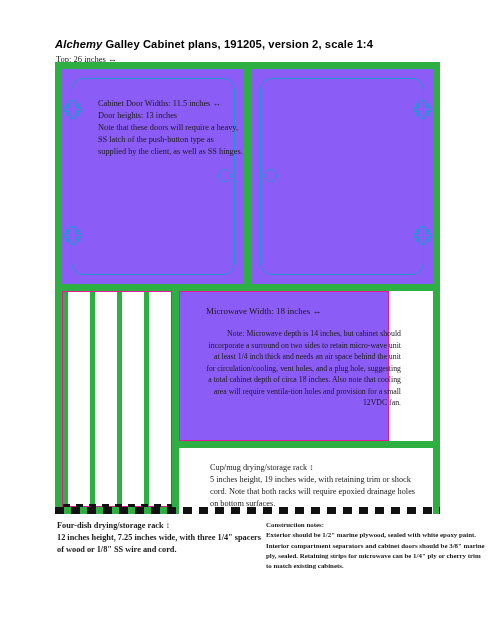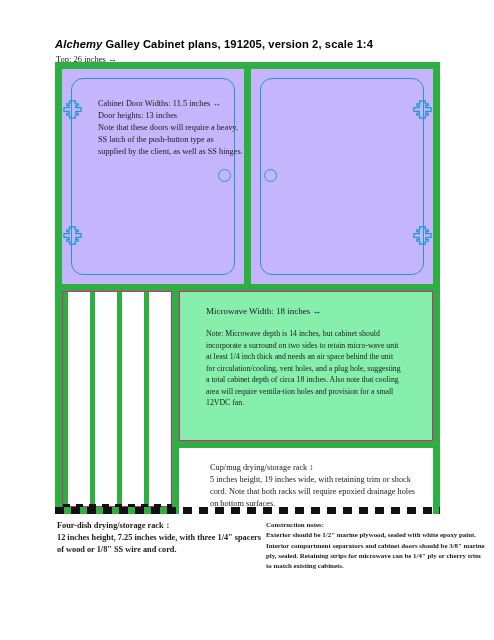--- a/index.html
+++ b/index.html
@@ -71,21 +71,21 @@
   .door-row {
     position: absolute;
     left: 0; top: 0;
     width: 371px; height: 215px;
     display: flex;
   }
   .door-cell {
     position: relative;
     flex: 1 1 0;
     height: 100%;
-    background: #c4b5fd;
+    background: #8b5cf6;
   }
   .door-divider {
     width: 7px; height: 100%;
     background: #2eaf41;
     flex: 0 0 7px;
   }
   .shelf-sep {
     position: absolute;
     left: 0; top: 215px;
     width: 371px; height: 7px;
@@ -160,23 +160,24 @@
     position: absolute;
     left: 110px; top: 0;
     width: 7px; height: 216px;
     background: #2eaf41;
   }
 
   
   .microwave {
     position: absolute;
     left: 117px; top: 0;
-    width: 254px; height: 150px;
+    width: 210px; height: 150px;
     border: 1.7px solid #e5179b;
-    background: #86efac;
+    background: #8b5cf6;
+    text-align: right;
   }
   .mw-title {
     position: absolute;
     left: 26px; top: 14px;
     font-family: "Liberation Serif", serif;
     font-size: 9px;
     color: #1a1a1a;
     white-space: nowrap;
   }
   .mw-note {

